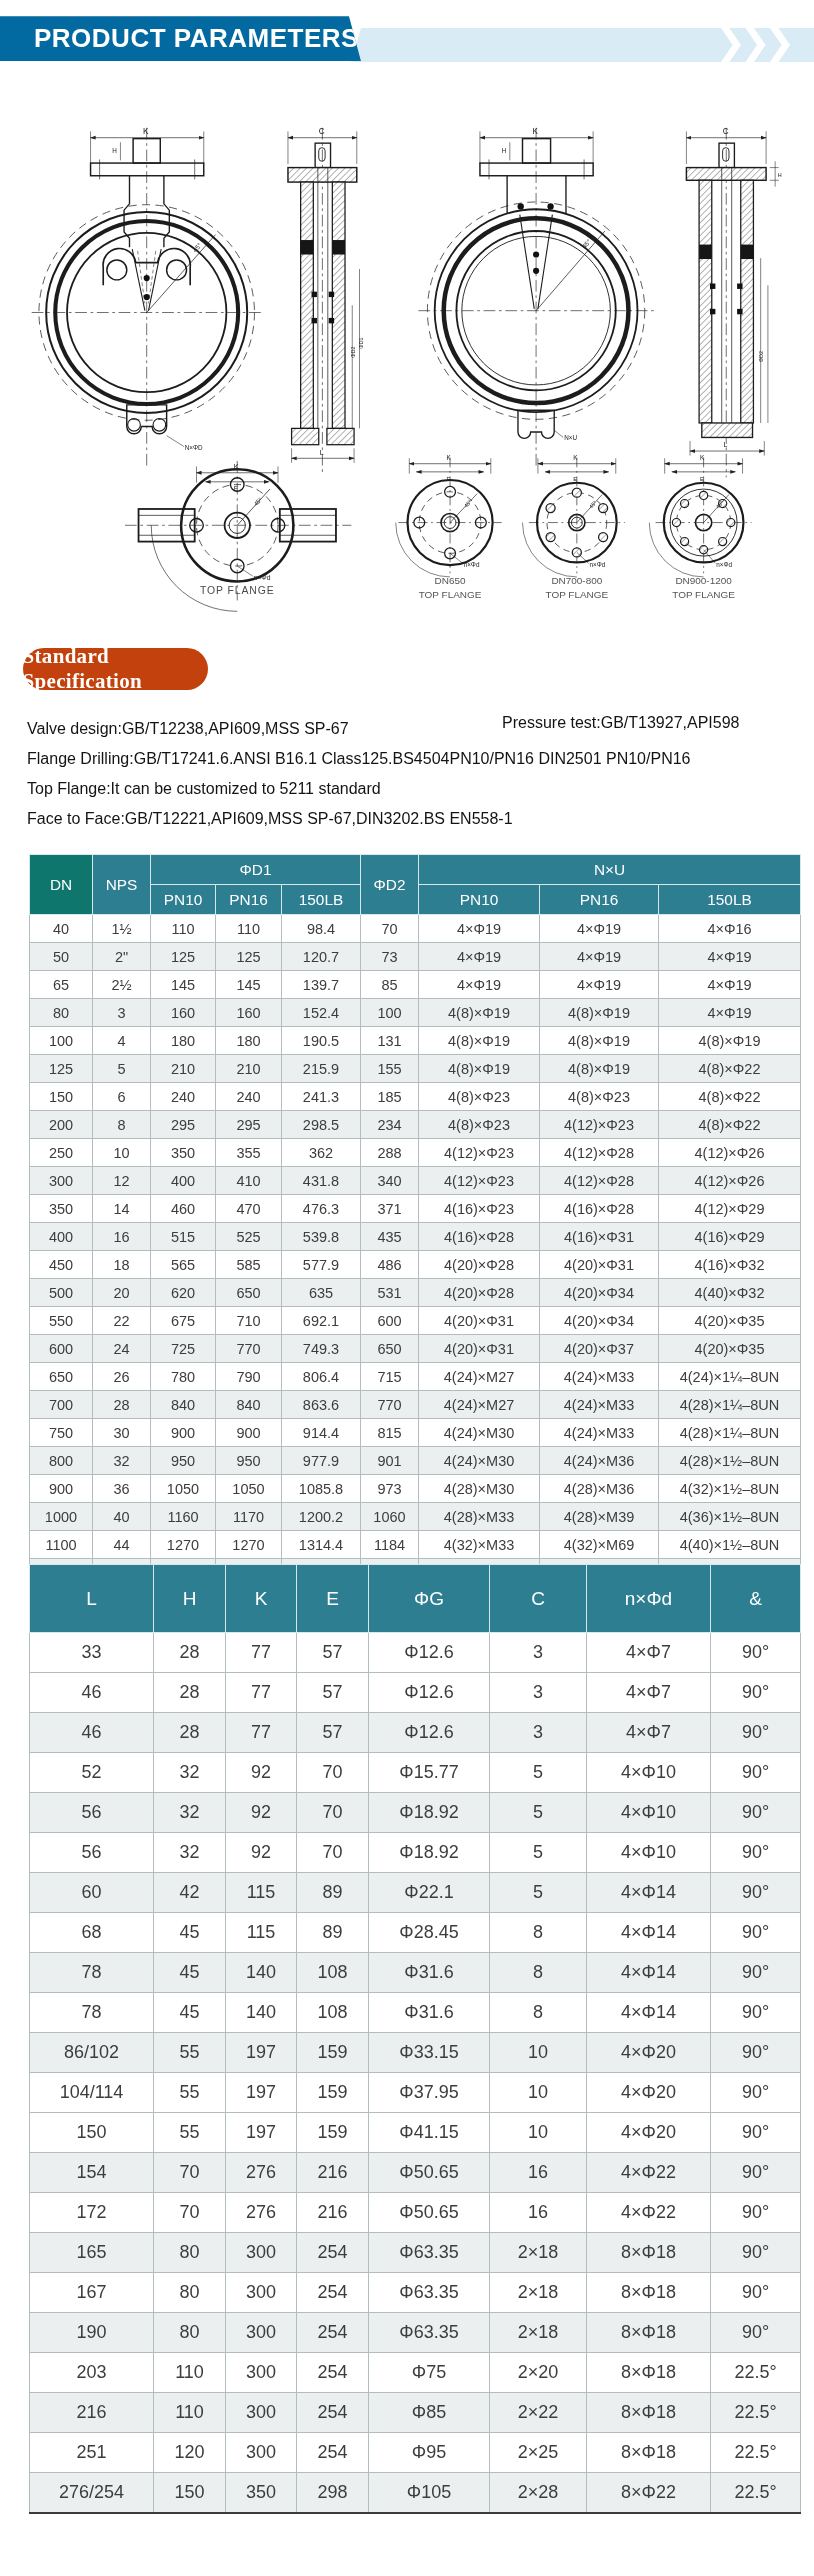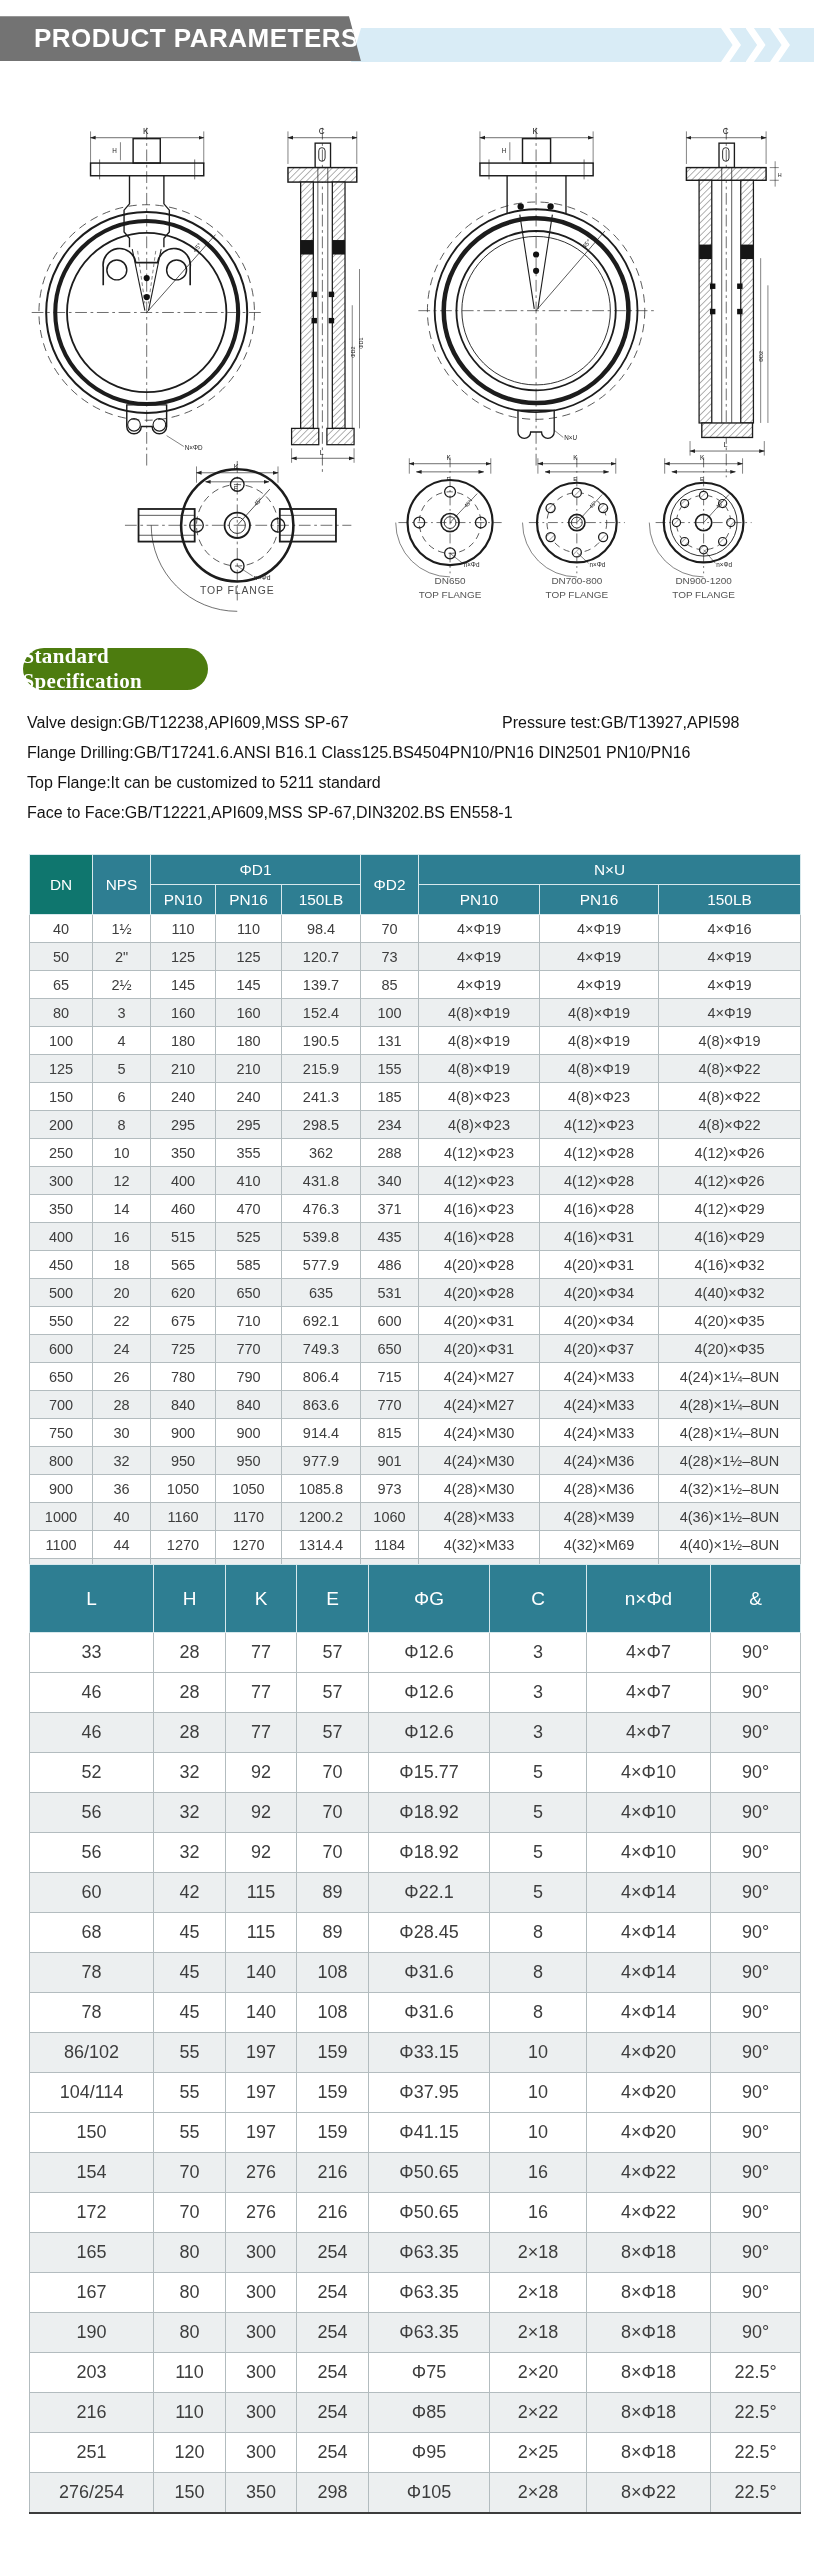--- a/index.html
+++ b/index.html
@@ -27,21 +27,21 @@
   
   .drawings{position:absolute;left:0;top:77px;}
   
   .pill{
     position:absolute;left:22.6px;top:648px;width:185px;height:42px;border-radius:21px;
     display:flex;align-items:center;justify-content:center;
     color:#fff;font-family:"Liberation Serif",serif;font-weight:bold;font-size:21px;letter-spacing:0.3px;
   }
   
   .specs{position:absolute;left:27px;top:708px;width:779px;font-size:16px;color:#141414;}
-  .specs .line{height:30px;display:flex;align-items:center;position:relative;}
+  .specs .line{height:30px;display:flex;align-items:flex-end;position:relative;}
   .specs .second{position:absolute;left:475px;top:0;height:100%;display:flex;align-items:center;}
   
   table{border-collapse:collapse;table-layout:fixed;position:absolute;left:29px;background:#fff;}
   #t1{top:854px;width:771px;font-size:14.5px;}
   #t2{top:1564px;width:771px;font-size:18px;}
   th{color:#fff;font-weight:normal;border:0.9px solid #d7e8ec;text-align:center;}
   #t1 th{height:27px;font-size:15.4px;}
   #t2 th{height:65px;font-size:19px;}
   td{border:0.9px solid #b3bcbf;text-align:center;color:#3d3d3d;overflow:hidden;white-space:nowrap;}
   #t1 td{height:25px;}
@@ -51,21 +51,21 @@
   #t2{border-bottom:2.7px solid #3c3c3c;}
 </style>
 </head>
 <body>
 
 <div class="band-light" style="background:#D9ECF6">
   <span class="chev"></span>
   <span class="chev"></span>
   <span class="chev"></span>
 </div>
-<div class="banner-teal" style="background:#737373">
+<div class="banner-teal" style="background:#0369a1">
   <span class="banner-title">PRODUCT PARAMETERS</span>
 </div>
 
 <svg class="drawings" width="815" height="557" viewBox="0 0 900 615">
   <defs>
     <pattern id="hat" width="5" height="5" patternUnits="userSpaceOnUse" patternTransform="rotate(45)">
       <rect width="5" height="5" fill="#fff"></rect>
         <line x1="0" y1="0" x2="0" y2="5" stroke="#555" stroke-width="1"></line>
     </pattern>
     <marker id="ar" markerWidth="9" markerHeight="8" refX="8" refY="4" orient="auto-start-reverse">
@@ -316,21 +316,21 @@
       <text x="793" y="477" font-size="6" fill="#222" stroke="none" transform="rotate(-45 793 477)">45°</text>
       <path d="M717,492 A60,60 0 0 0 777,552" stroke-width=".6"></path>
       <line x1="777" y1="522" x2="790" y2="537" stroke-width=".6"></line>
       <text x="791" y="541" font-size="7" fill="#222" stroke="none">n×Φd</text>
       <text x="777" y="560" font-size="11" fill="#555" stroke="none" text-anchor="middle">DN900-1200</text>
       <text x="777" y="575" font-size="11" fill="#555" stroke="none" text-anchor="middle">TOP FLANGE</text>
     </g>
   </g>
 </svg>
 
-<div class="pill" style="background:#4d7c0f">
+<div class="pill" style="background:#c2410c">
   <span>Standard Specification</span>
 </div>
 
 <div class="specs">
   <div class="line">
     <span>Valve design:GB/T12238,API609,MSS SP-67</span>
     <span class="second">Pressure test:GB/T13927,API598</span>
   </div>
   <div class="line">
     <span>Flange Drilling:GB/T17241.6.ANSI B16.1 Class125.BS4504PN10/PN16 DIN2501 PN10/PN16</span>

